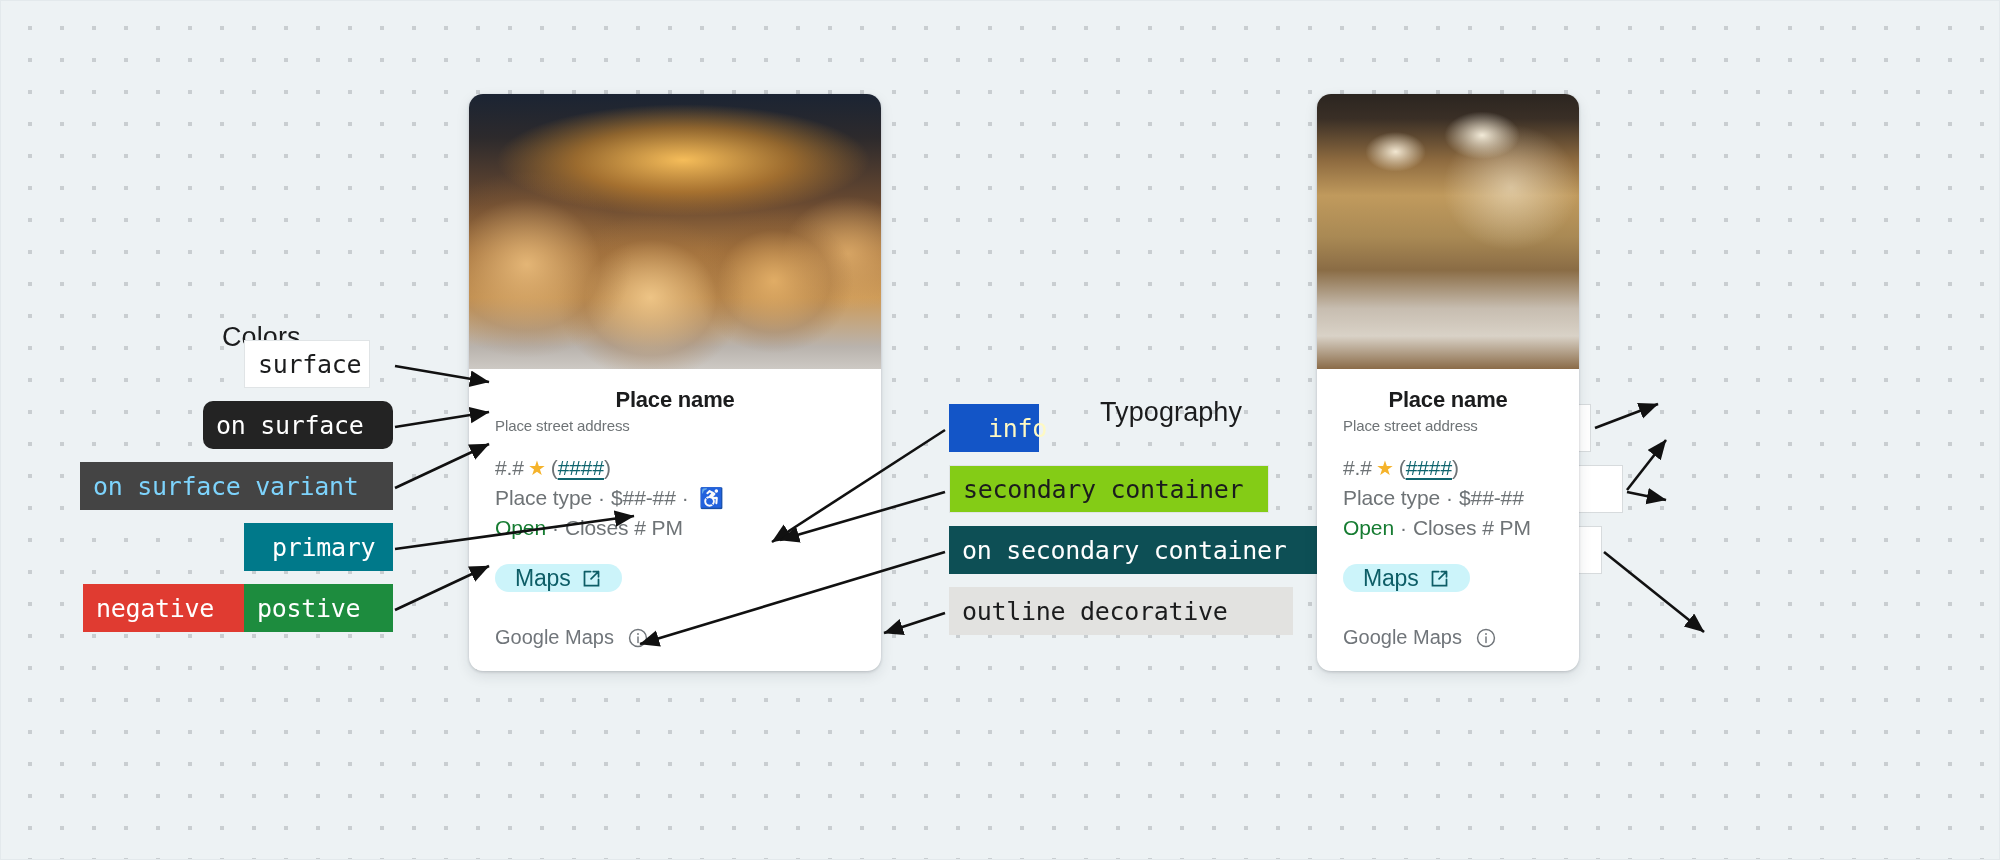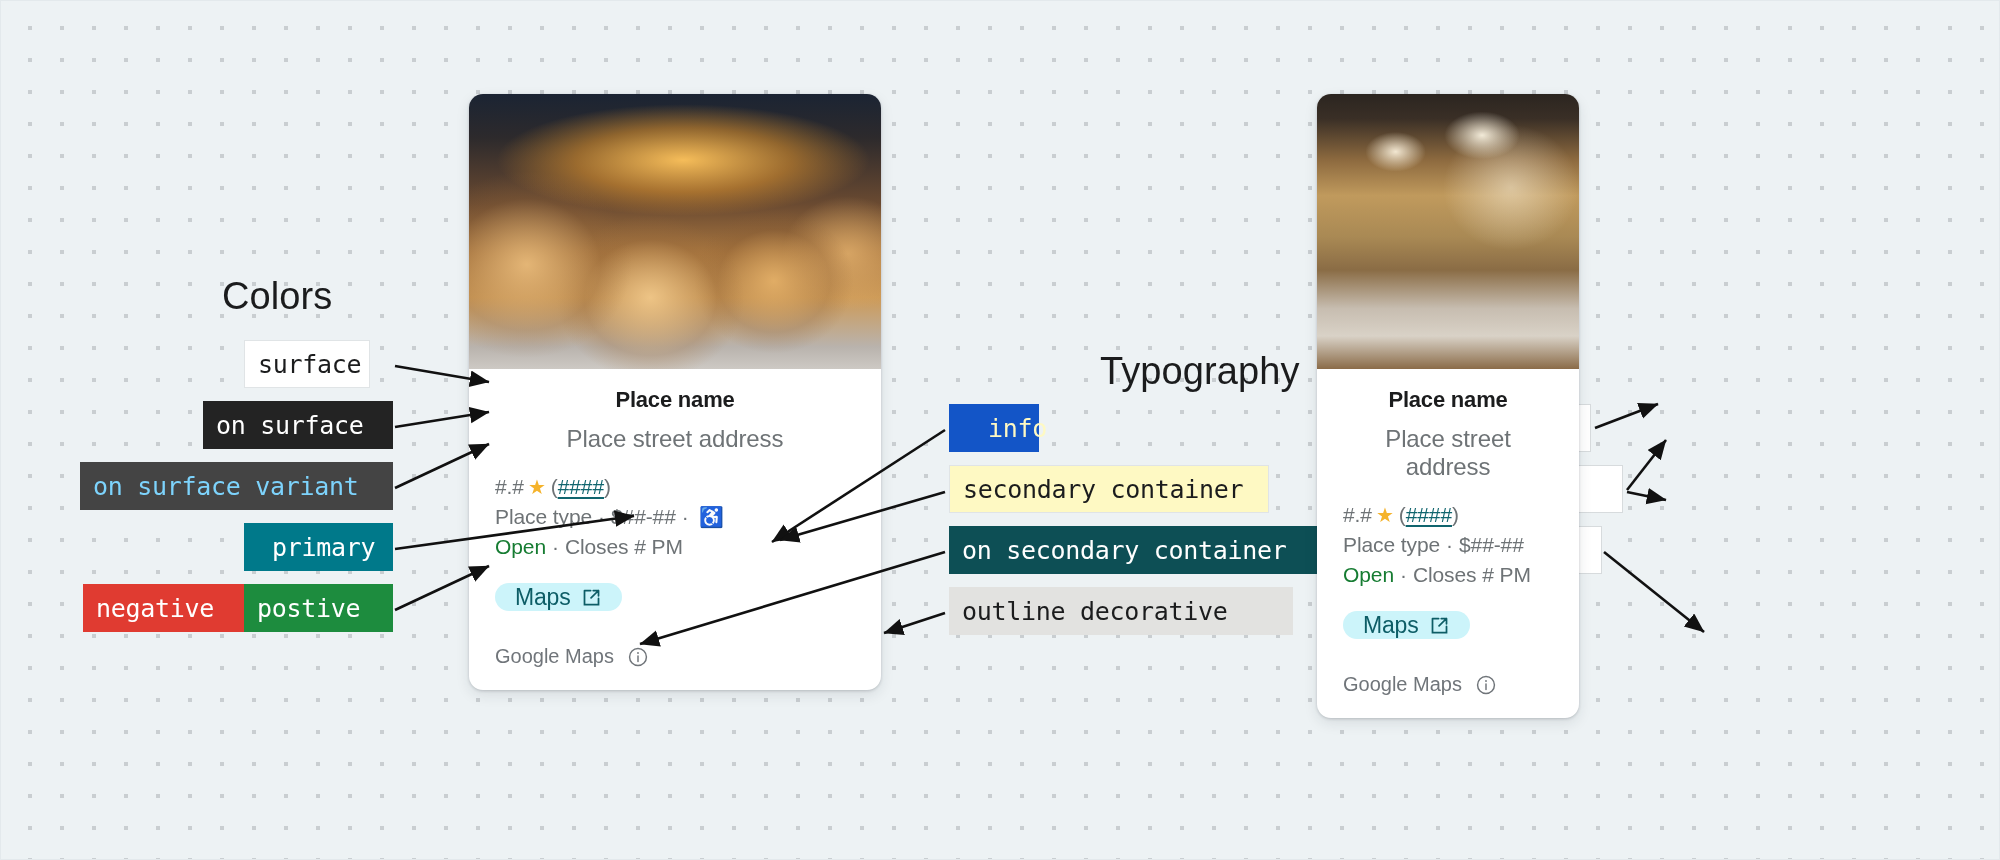--- a/index.html
+++ b/index.html
@@ -23,25 +23,26 @@
   }
   #frame-border {
     position: absolute; inset: 0;
     border: 1px solid #e3e9ec;
     pointer-events: none;
   }
 
   
   .section-heading {
     position: absolute;
-    font-size: 38px;
+    font-size: 27px;
     font-weight: 400;
     color: #1b1c1d;
     letter-spacing: .1px;
     white-space: nowrap;
+    margin-top: 47px;
   }
 
   
   .chip {
     position: absolute;
     font-family: "DejaVu Sans Mono", "Liberation Mono", monospace;
     font-size: 25px;
     line-height: 1;
     display: flex;
     align-items: center;
@@ -77,21 +78,21 @@
       radial-gradient(ellipse 16% 10% at 30% 21%, rgba(255,246,226,.9) 0%, rgba(200,180,140,0) 72%),
       radial-gradient(ellipse 20% 12% at 63% 15%, rgba(255,248,230,.92) 0%, rgba(200,180,140,0) 72%),
       radial-gradient(ellipse 34% 30% at 74% 34%, rgba(248,238,216,.55) 0%, rgba(180,160,130,0) 76%),
       linear-gradient(180deg, #2b2520 0%, #3a2f26 9%, #8d6a3f 24%, #c09a5d 37%, #a98954 52%, #8a6c45 64%, #c7bdb0 78%, #d9d2c7 88%, #8a6b48 100%),
       linear-gradient(90deg, #3a2c20 0%, #6b4f32 22%, #c5a263 48%, #9d8053 70%, #4a3a2a 100%);
     background-blend-mode: normal, normal, normal, normal, overlay;
   }
 
   .card-body { padding: 18px 26px 0 26px; }
   .place-name { font-size: 22px; font-weight: 700; color: #1b1c1d; letter-spacing: -.2px; text-align: center; }
-  .place-address { font-size: 24px; color: #6e7376; margin-top: 12px; letter-spacing: -.1px; text-align: center; }
+  .place-address { font-size: 15px; color: #6e7376; margin-top: 4px; letter-spacing: -.1px; }
   .meta-block { margin-top: 19px; }
   .meta-row { font-size: 21px; color: #6e7376; line-height: 1.42; letter-spacing: -.1px; display: flex; align-items: center; flex-wrap: nowrap; }
   .star { color: #f5b32b; font-size: 20px; margin: 0 5px 0 4px; }
   .review-count { color: #10656e; text-decoration: underline; text-underline-offset: 3px; }
   .paren { color: #6e7376; }
   .access-icon { color: #1a56c4; font-size: 20px; margin-left: 5px; }
   .open-label { color: #167c32; }
   .dotsep { margin: 0 6px; }
 
   .maps-btn {
@@ -126,40 +127,40 @@
 <div id="canvas"></div>
 <div id="frame-border"></div>
 
 <div class="section-heading" style="left:222px; top:275px;">Colors</div>
 <div class="section-heading" style="left:743px; top:350px;">Colors</div>
 <div class="section-heading" style="left:1100px; top:350px;">Typography</div>
 
 <div class="chip" style="left:244px; top:340px; width:126px; background:#ffffff; color:#1b1c1d; border:1px solid #e0e4e6;">
   <span>surface</span>
 </div>
-<div class="chip" style="left:203px; top:401px; width:190px; background:#232323; color:#ffffff;">
+<div class="chip" style="left:203px; top:401px; width:190px; background:#232323; color:#ffffff;border-radius:10px;">
   <span>on surface</span>
 </div>
 <div class="chip" style="left:80px; top:462px; width:313px; background:#444444; color:#7dd3fc;">
   <span>on surface variant</span>
 </div>
 <div class="chip" style="left:244px; top:523px; width:149px; background:#00798a; color:#ffffff;padding-left:28px;">
   <span>primary</span>
 </div>
 <div class="chip" style="left:244px; top:584px; width:149px; background:#1d8c3e; color:#ffffff;">
   <span>postive</span>
 </div>
 <div class="chip" style="left:83px; top:584px; width:161px; background:#e03b31; color:#ffffff;">
   <span>negative</span>
 </div>
 
 <div class="chip" style="left:949px; top:404px; width:90px; background:#1355c7; color:#fef9c3;padding-left:39px;">
   <span>info</span>
 </div>
-<div class="chip" style="left:949px; top:465px; width:320px; background:#fef9c3; color:#1b1c1d; border:1px solid #e0e4e6;">
+<div class="chip" style="left:949px; top:465px; width:320px; background:#84cc16; color:#1b1c1d; border:1px solid #e0e4e6;">
   <span>secondary container</span>
 </div>
 <div class="chip" style="left:949px; top:526px; width:397px; background:#0d4f55; color:#ffffff;">
   <span>on secondary container</span>
 </div>
 <div class="chip" style="left:949px; top:587px; width:344px; background:#e2e2e0; color:#1b1c1d;">
   <span>outline decorative</span>
 </div>
 
 <div class="chip" style="left:1383px; top:404px; width:208px; background:#ffffff; color:#1b1c1d; border:1px solid #d7dbdd;">

